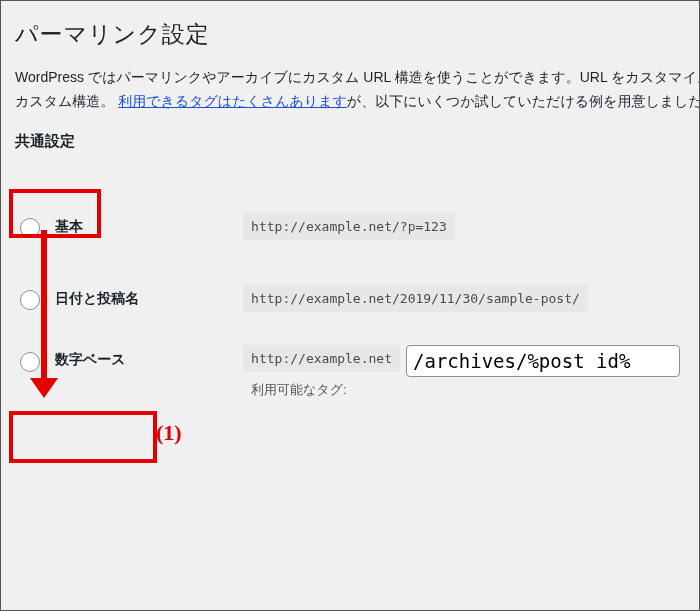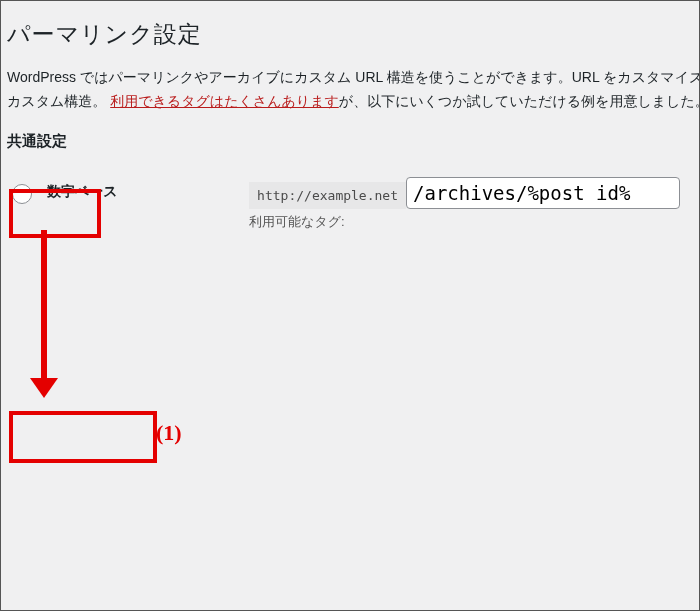--- a/index.html
+++ b/index.html
@@ -7,39 +7,39 @@
     font-family:"Hiragino Kaku Gothic ProN","Meiryo","MS PGothic",sans-serif;
     background:#f0f0f1;
     color:#1d2327;
     width:700px;
     height:611px;
     overflow:hidden;
     position:relative;
     border:1px solid #555;
     box-sizing:border-box;
   }
-  .wrap{padding:14px 18px 0 6px;}
+  .wrap{padding:14px 18px 0 14px;}
   h1{
     font-size:23px;
     font-weight:400;
     margin:4px 0 16px 0;
     letter-spacing:1px;
   }
   p.intro{
     font-size:14px;
     line-height:1.7;
     margin:0 0 18px 0;
     color:#1d2327;
     white-space:nowrap;
   }
-  p.intro a{color:#b91c1c;text-decoration:underline;}
+  p.intro a{color:#1d4ed8;text-decoration:underline;}
   h2.sub{
     font-size:15px;
     font-weight:700;
-    margin:10px 0 16px 0;
+    margin:10px 0 40px 0;
   }
   table.form{border-collapse:collapse;width:100%;}
   table.form tr{height:72px;vertical-align:middle;}
   table.form th{
     text-align:left;
     font-weight:700;
     font-size:14px;
     padding:0 10px 0 0;
     width:242px;
     vertical-align:middle;
@@ -67,32 +67,32 @@
     border-radius:50%;
   }
   code.examp{
     font-family:Consolas,Menlo,monospace;
     font-size:13px;
     background:#e7e7e8;
     color:#4b4b4b;
     padding:6px 8px;
     display:inline-block;
   }
-  .custom-row{display:flex;align-items:flex-end;flex-wrap:nowrap;}
+  .custom-row{display:flex;align-items:flex-start;gap:6px;flex-wrap:nowrap;}
   input.custom{
     font-family:Consolas,Menlo,monospace;
     font-size:19px;
     padding:4px 6px;
     border:1px solid #8c8f94;
     border-radius:4px;
     background:#fff;
     width:260px;
   }
   .tags-hint{
-    font-size:13px;color:#555;padding-top:4px;padding-left:0;
+    font-size:13px;color:#555;padding-top:4px;padding-left:0;margin-left:8px;
   }
   
   .anno-box{
     position:absolute;
     border:4px solid #e40000;
     pointer-events:none;
   }
   .anno-arrow{
     position:absolute;
     pointer-events:none;
@@ -132,20 +132,38 @@
   <p class="intro">
     <span>WordPress ではパーマリンクやアーカイブにカスタム URL 構造を使うことができます。URL をカスタマイズすることで、リンクの美しさや使いやすさ、そして前方互換性を改善できます。</span><br>
     <span>カスタム構造。</span>
     <a href="#">利用できるタグはたくさんあります</a><span>が、以下にいくつか試していただける例を用意しました。</span>
   </p>
 
   <h2 class="sub">共通設定</h2>
 
   <table class="form">
     <tbody>
+        <tr>
+      <th>
+        <label class="opt">
+          <input type="radio" name="perm" style="">
+          <span>基本</span>
+        </label>
+      </th>
+      <td><code class="examp">http://example.net/?p=123</code></td>
+    </tr>
+    <tr>
+      <th>
+        <label class="opt">
+          <input type="radio" name="perm" style="">
+          <span>日付と投稿名</span>
+        </label>
+      </th>
+      <td><code class="examp">http://example.net/2019/11/30/sample-post/</code></td>
+    </tr>
     <tr>
       <th style="vertical-align:top;padding-top:14px;">
         <label class="opt">
           <input type="radio" name="perm" style="">
           <span>数字ベース</span>
         </label>
       </th>
       <td style="vertical-align:top;padding-top:10px;">
         <div class="custom-row">
           <code class="examp">http://example.net</code>

